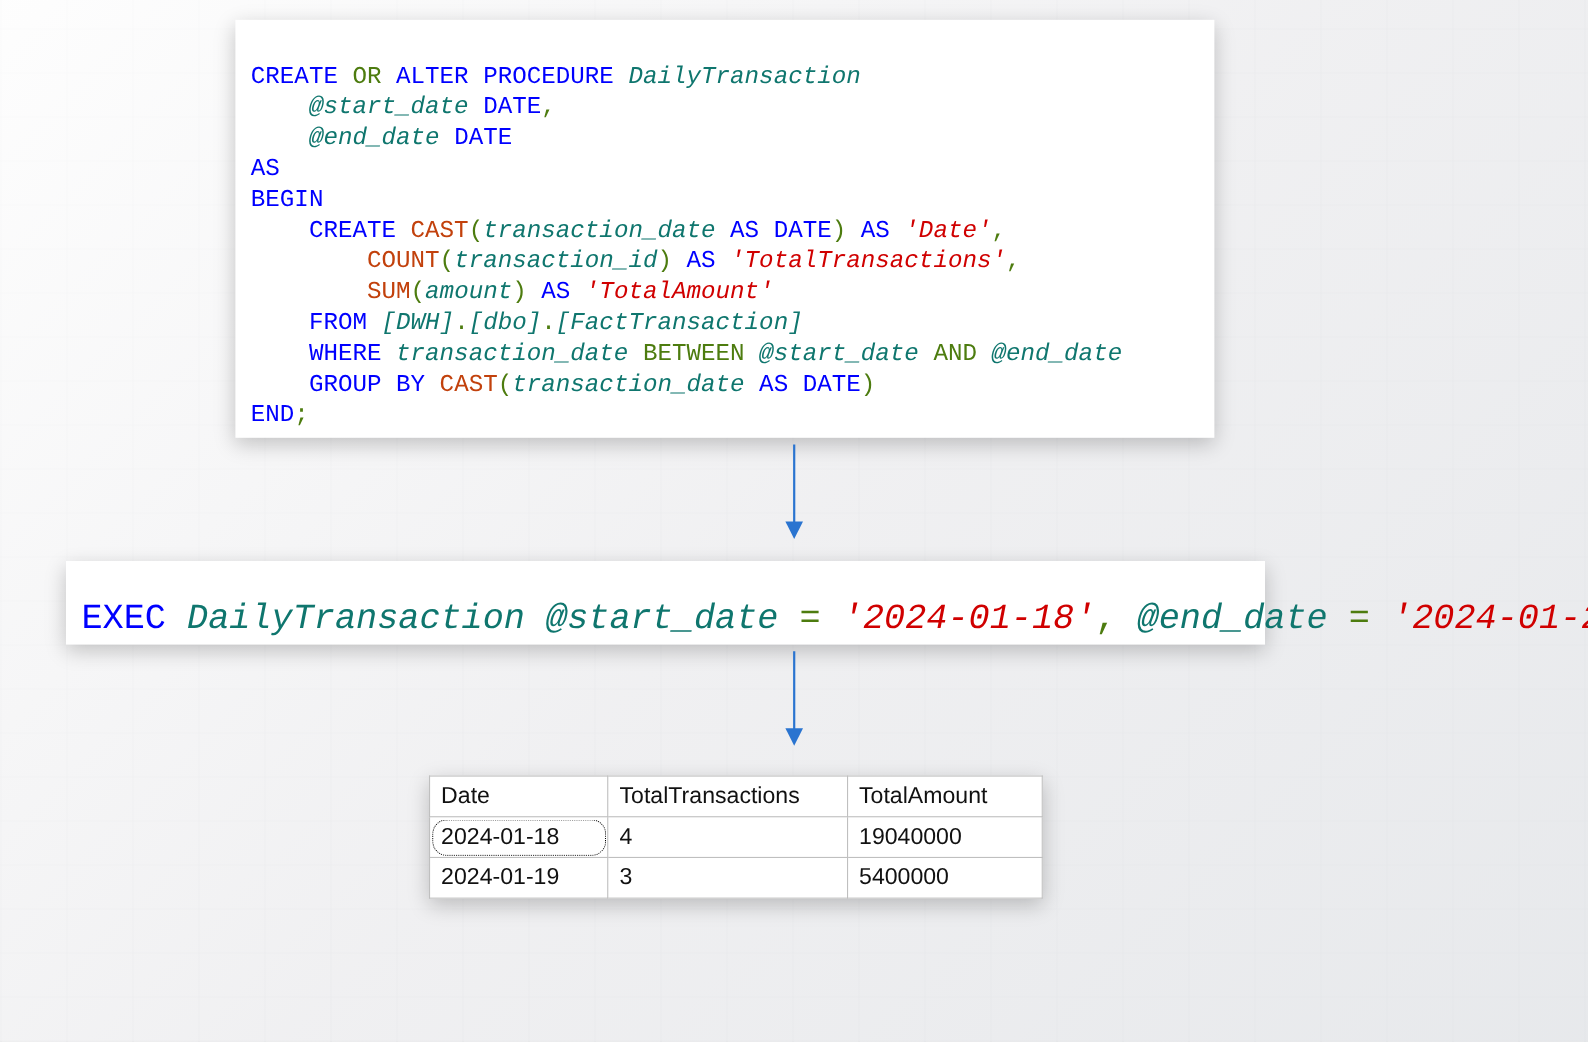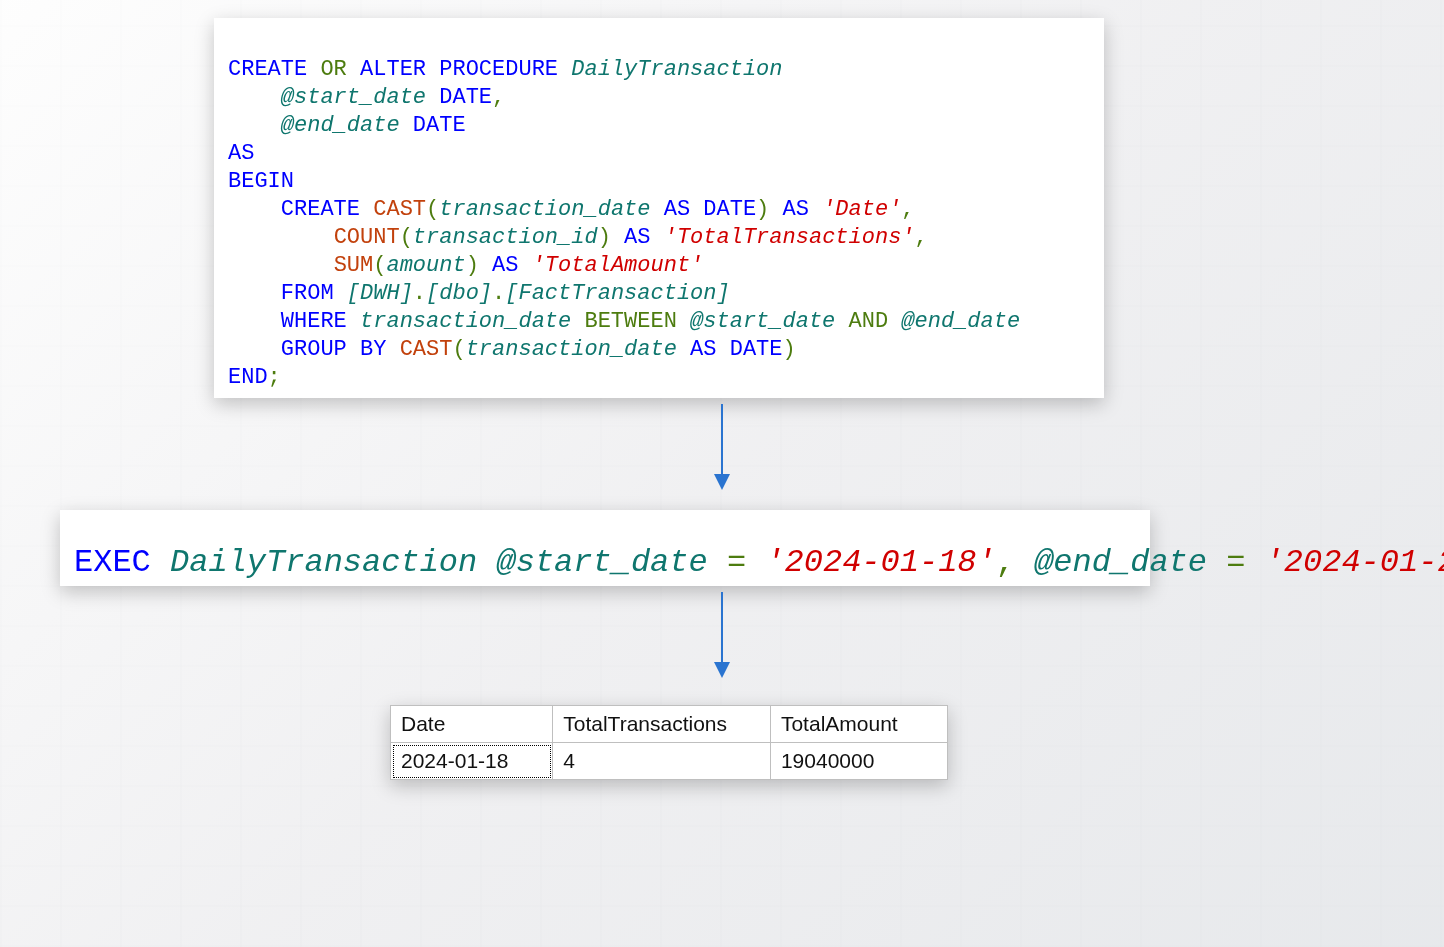--- a/index.html
+++ b/index.html
@@ -83,20 +83,21 @@
     text-align: left;
     font-weight: normal;
     background:#fff;
   }
   .result th {
     background:#fff;
   }
   .focus-cell {
     outline: 1px dotted #000;
     outline-offset: -3px;
+    border-radius: 15px;
   }
   .col-date  { width: 150px; }
   .col-tt    { width: 200px; }
   .col-amt   { width: 160px; }
 
 </style>
 </head>
 <body>
 
 <div class="card code1">
@@ -140,15 +141,20 @@
         <th class="col-tt">TotalTransactions</th>
         <th class="col-amt">TotalAmount</th>
       </tr>
     </thead>
     <tbody>
       <tr>
         <td class="focus-cell">2024-01-18</td>
         <td>4</td>
         <td>19040000</td>
       </tr>
+      <tr>
+        <td>2024-01-19</td>
+        <td>3</td>
+        <td>5400000</td>
+      </tr>
     </tbody>
   </table>
 </div>
 
 </body></html>

